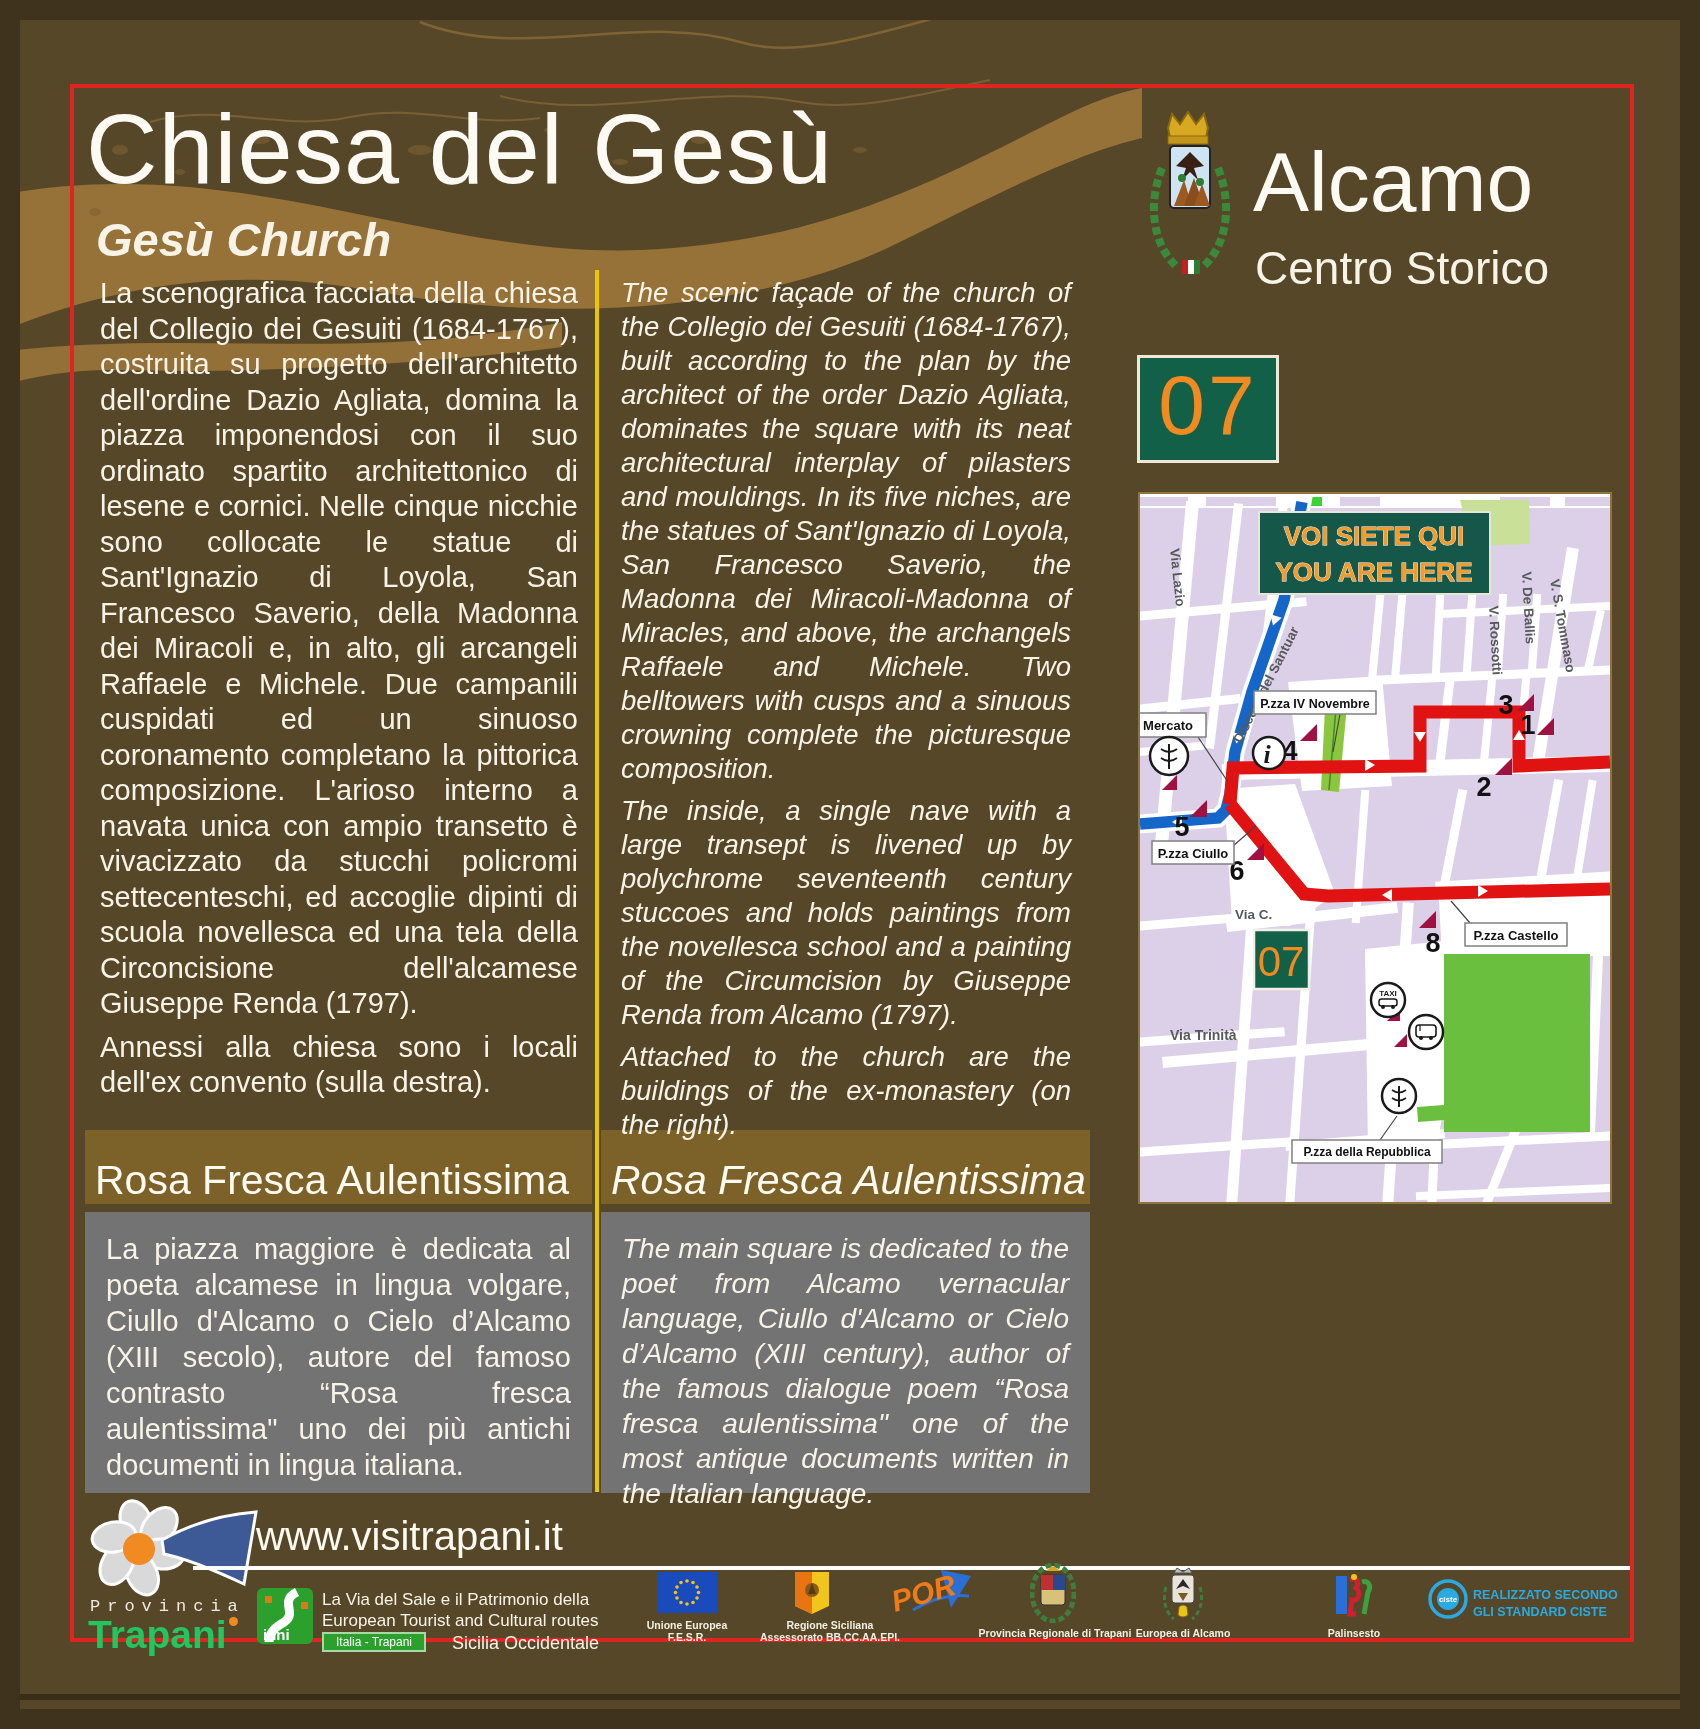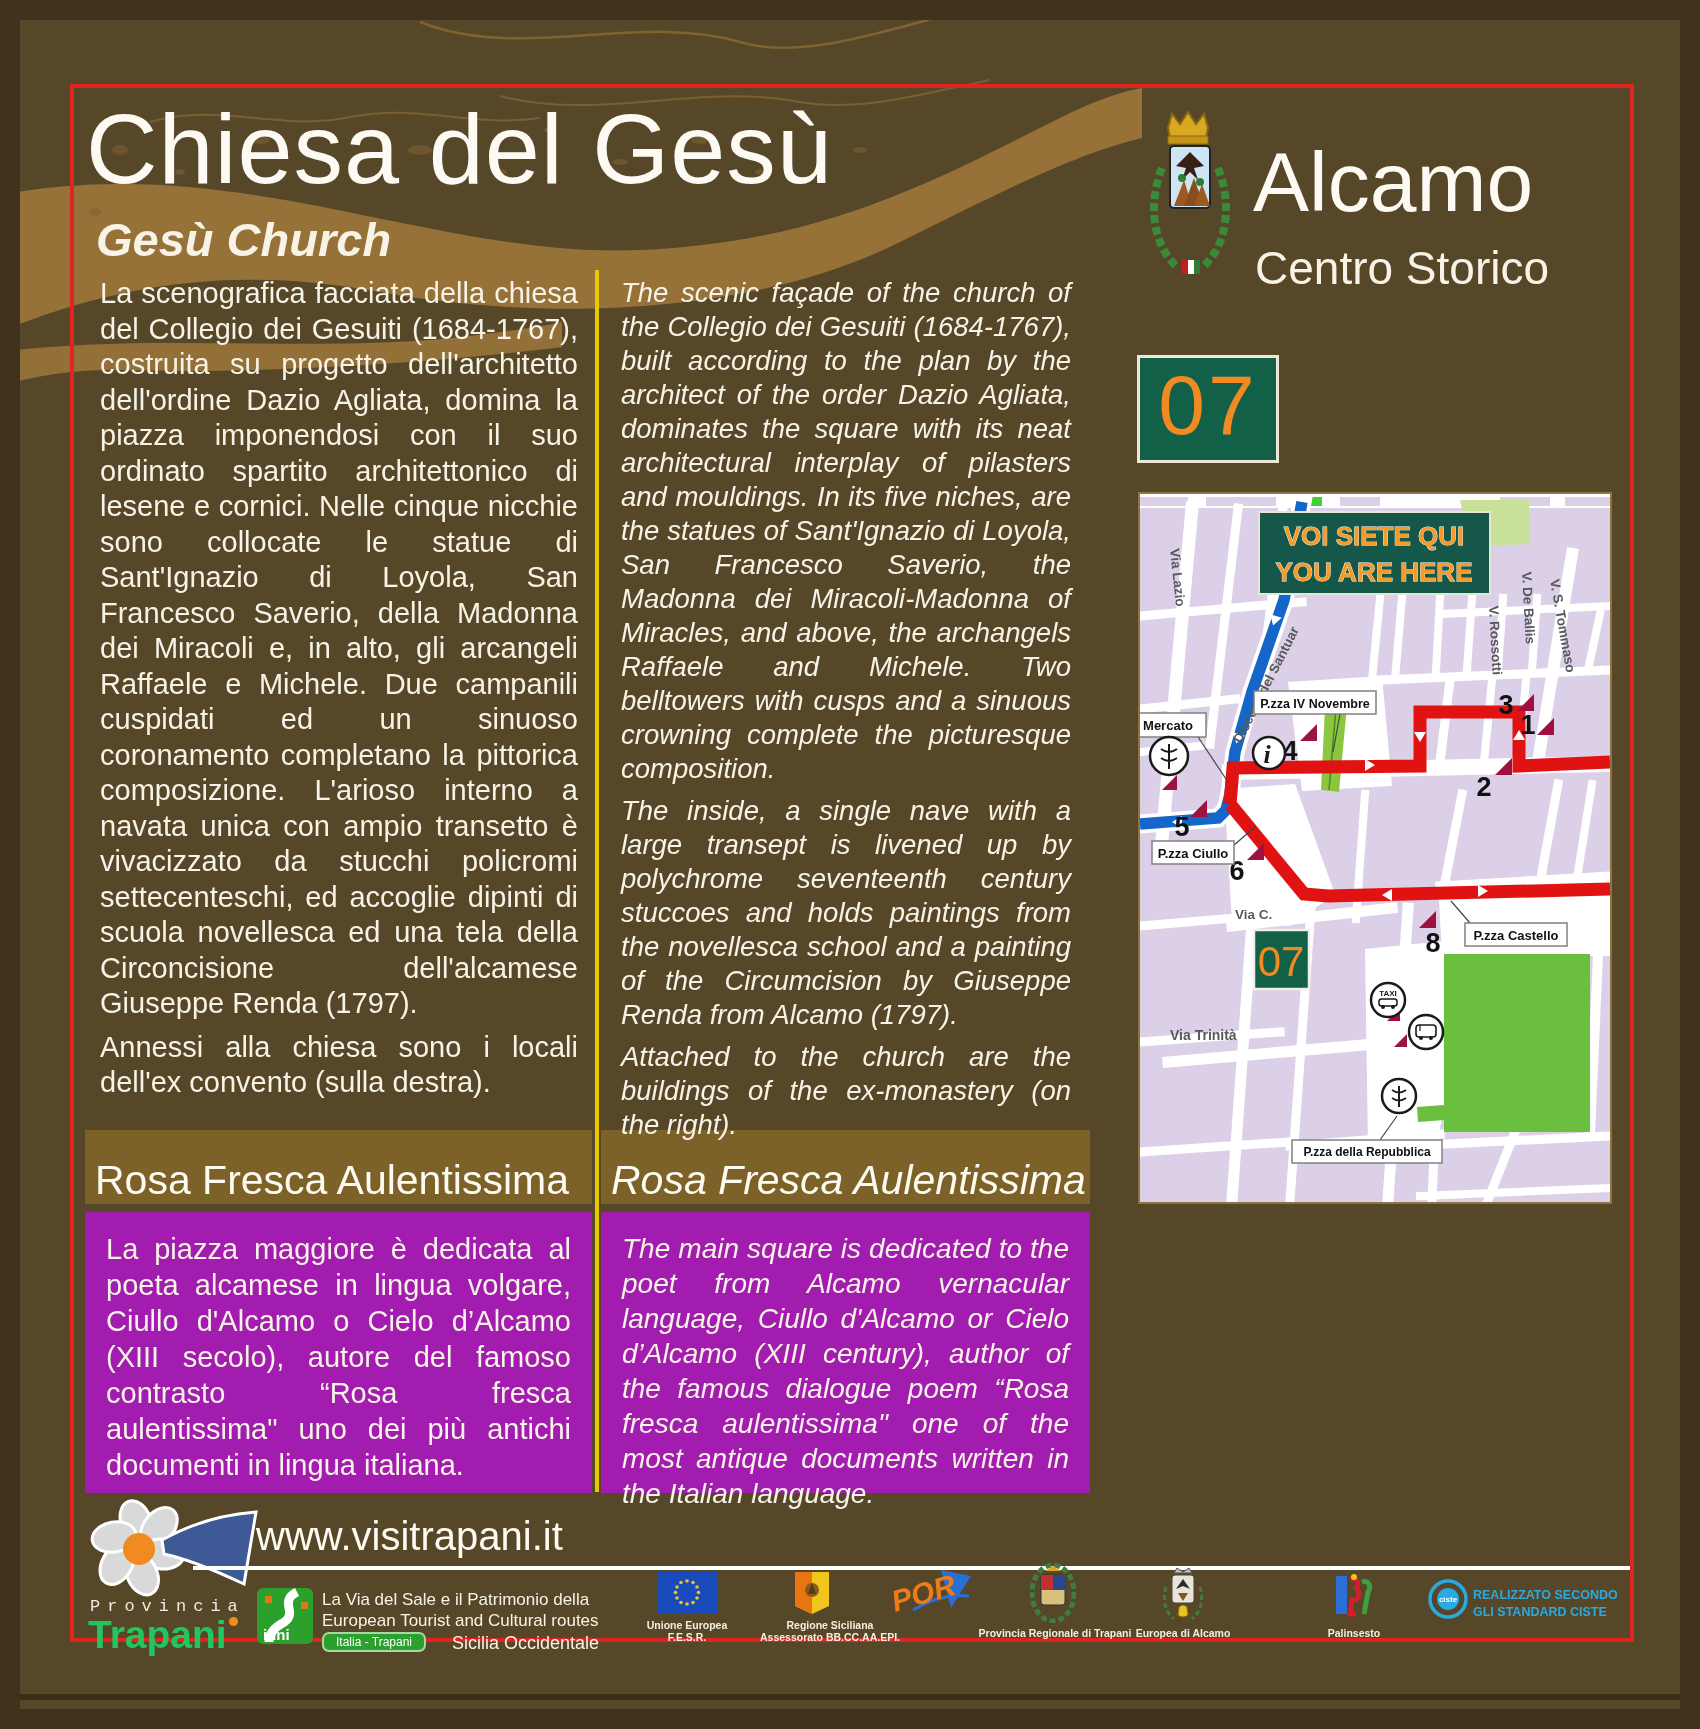--- a/index.html
+++ b/index.html
@@ -26,36 +26,36 @@
   .col-it{left:92px;top:268px;width:494px;font-size:29px;line-height:35.5px;text-align:justify;z-index:10;}
   .col-en{left:613px;top:268px;width:466px;font-size:27.5px;line-height:34px;font-style:italic;text-align:justify;z-index:10;}
   .col-it p,.col-en p,.box p{margin:8px;}
   .divider{left:595px;top:270px;width:4px;height:1222px;background:#eac800;z-index:9;}
   
   .band{top:1130px;height:74px;background:#7c6128;display:flex;align-items:flex-end;z-index:8;box-sizing:border-box;padding-left:10px;}
   .band-it{left:85px;width:507px;}
   .band-en{left:601px;width:489px;}
   .band span{font-size:41px;color:#fdfaf2;}
   .band-en span{font-style:italic;}
-  .box{top:1212px;height:281px;background:#a21caf;z-index:8;box-sizing:border-box;padding:11px 13px;}
+  .box{top:1212px;height:281px;background:#737373;z-index:8;box-sizing:border-box;padding:11px 13px;}
   .box-it{left:85px;width:507px;font-size:29px;line-height:36px;text-align:justify;}
   .box-en{left:601px;width:489px;font-size:28px;line-height:35px;font-style:italic;text-align:justify;}
   
   .map{left:1138px;top:492px;width:470px;height:708px;background:#fff;border:2px solid #8f7340;z-index:10;}
   
   .prov-logo{left:84px;top:1492px;z-index:10;}
   .prov1{left:90px;top:1597px;font-size:17px;letter-spacing:7px;z-index:10;color:#efeadd;font-family:Liberation Mono, monospace;}
   .prov2{left:88px;top:1613px;font-size:39px;font-weight:bold;z-index:10;color:#22c55e;}
   .prov-dot{left:229px;top:1617px;width:9px;height:9px;border-radius:50%;background:#f08a21;z-index:11;}
   .url{left:256px;top:1514px;font-size:40px;z-index:10;color:#fdfaf2;}
   .url-line{left:193px;top:1566px;width:1437px;height:4px;background:#fff;z-index:10;}
   .itini-logo{left:257px;top:1588px;z-index:10;}
   .it1{left:322px;top:1590px;font-size:17px;z-index:10;}
   .it2{left:322px;top:1611px;font-size:17px;z-index:10;}
-  .it-badge{left:322px;top:1632px;background:#2ca02c;border:2px solid #a8d8a8;border-radius:7px;
+  .it-badge{left:322px;top:1632px;background:#2ca02c;border:2px solid #a8d8a8;border-radius:0;
             color:#fff;font-size:12px;padding:1px 12px;z-index:10;}
   .it-area{left:452px;top:1633px;font-size:18px;z-index:10;}
   .lg{z-index:10;}
   .lg-label{z-index:10;font-size:10.5px;font-weight:bold;text-align:center;color:#f4efe2;line-height:12px;white-space:nowrap;}
   .ciste-t{z-index:10;font-size:12.5px;font-weight:bold;color:#29abe2;line-height:15px;}
 </style>
 </head>
 <body>
 
 <div id="stage">

